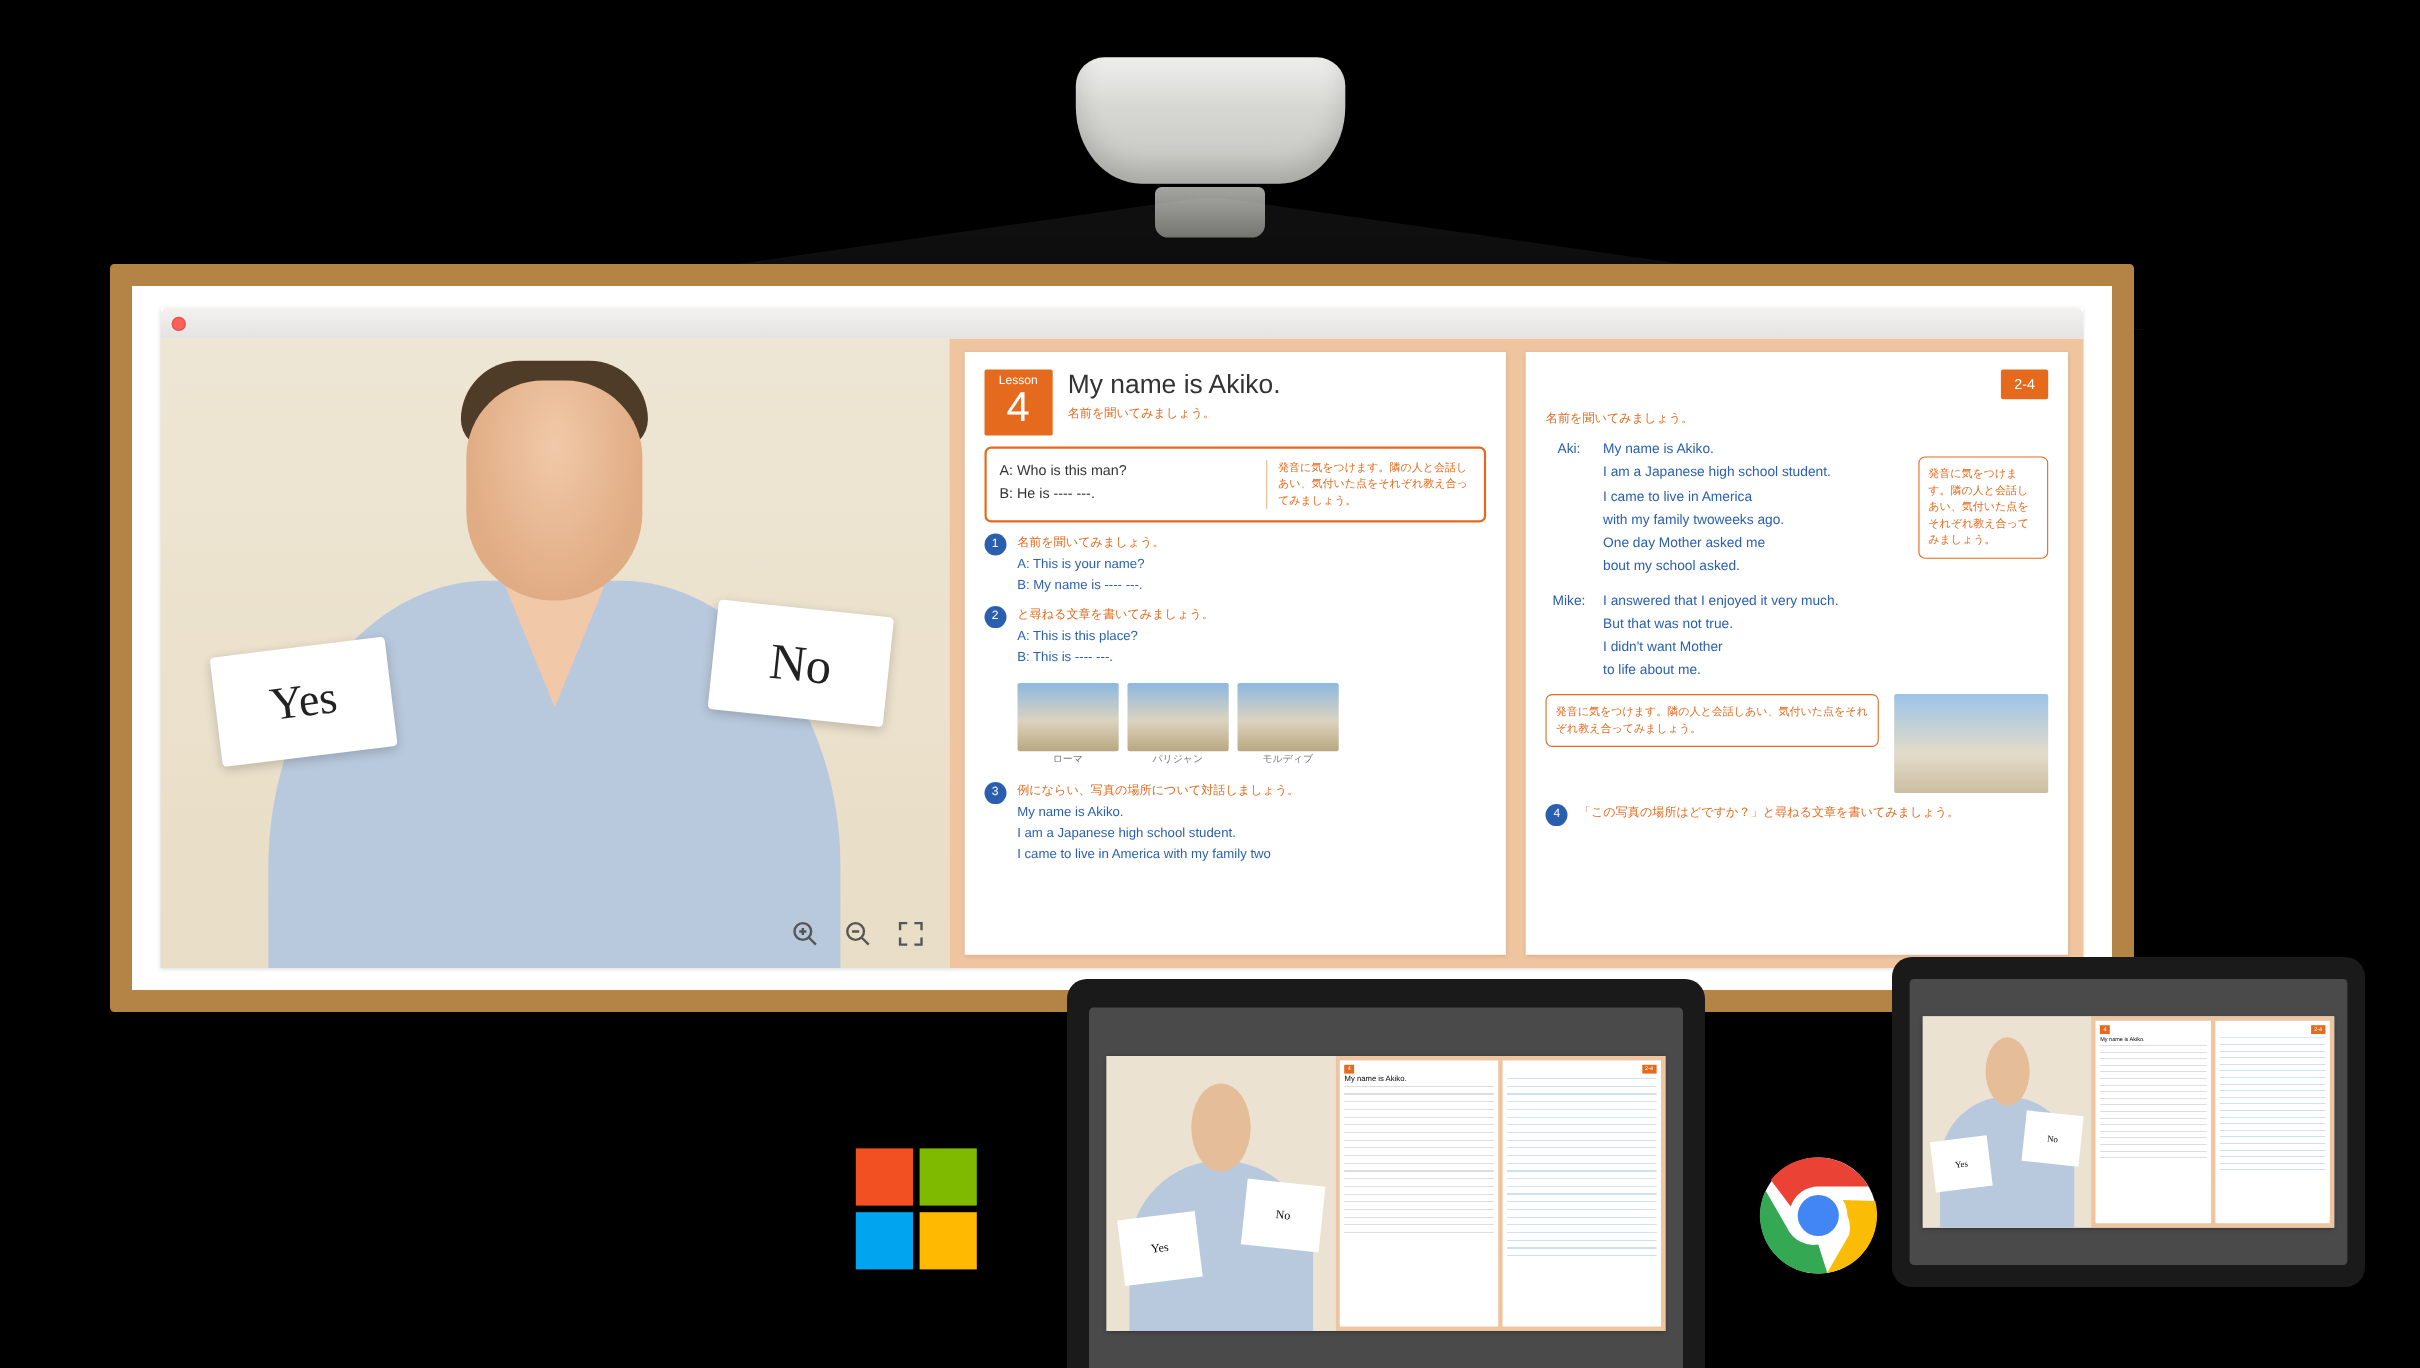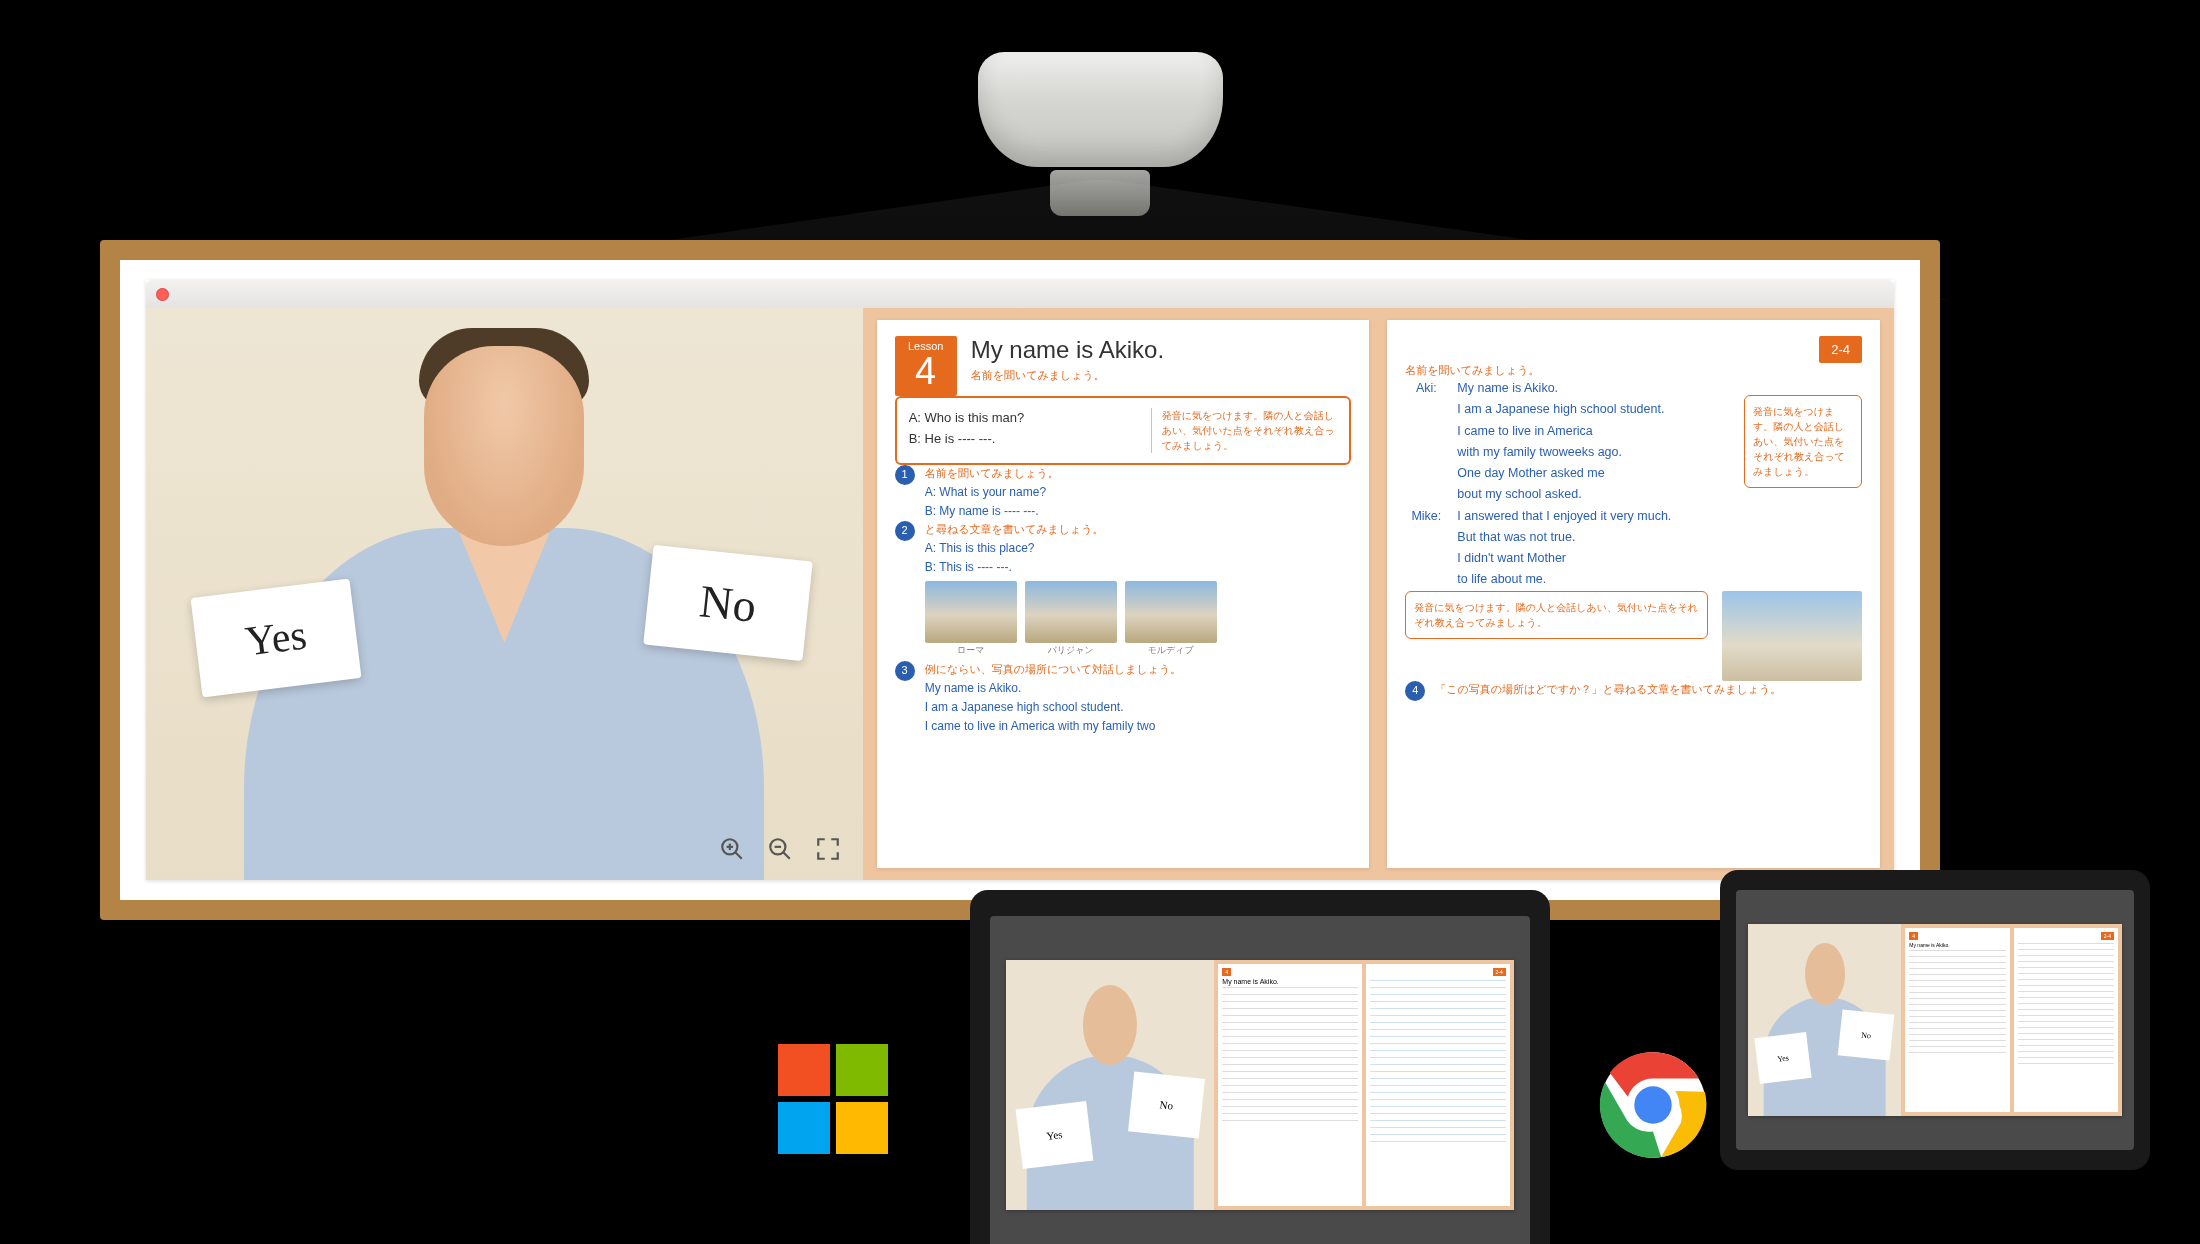--- a/index.html
+++ b/index.html
@@ -169,21 +169,21 @@
     overflow: hidden;
   }
   .page {
     background: #fff;
     flex: 1;
     display: flex;
     flex-direction: column;
     box-shadow: 0 1px 4px rgba(0,0,0,.12);
     min-width: 0;
   }
-  .page-pad { padding: 16px 18px 14px; display:flex; flex-direction:column; flex:1; min-height:0; }
+  .page-pad { padding: 16px 18px 14px; display:flex; flex-direction:column; gap:10px; flex:1; min-height:0; }
 
   .lesson-header { display: flex; align-items: flex-start; gap: 14px; }
   .lesson-badge {
     background: #e56a1e;
     color: #fff;
     width: 62px;
     text-align: center;
     padding: 4px 0 6px;
     border-radius: 2px;
   }
@@ -380,21 +380,21 @@
                 <div>A: Who is this man?</div>
                 <div>B: He is ---- ---.</div>
               </div>
               <div class="qa-right">発音に気をつけます。隣の人と会話しあい、気付いた点をそれぞれ教え合ってみましょう。</div>
             </div>
 
             <div class="bullet-block">
               <div class="bnum">1</div>
               <div class="bcontent">
                 <div class="jp">名前を聞いてみましょう。</div>
-                <div class="eng">A: What is your name?</div>
+                <div class="eng">A: This is your name?</div>
                 <div class="eng">B: My name is ---- ---.</div>
               </div>
             </div>
 
             <div class="bullet-block">
               <div class="bnum">2</div>
               <div class="bcontent">
                 <div class="jp">と尋ねる文章を書いてみましょう。</div>
                 <div class="eng">A: This is this place?</div>
                 <div class="eng">B: This is ---- ---.</div>

